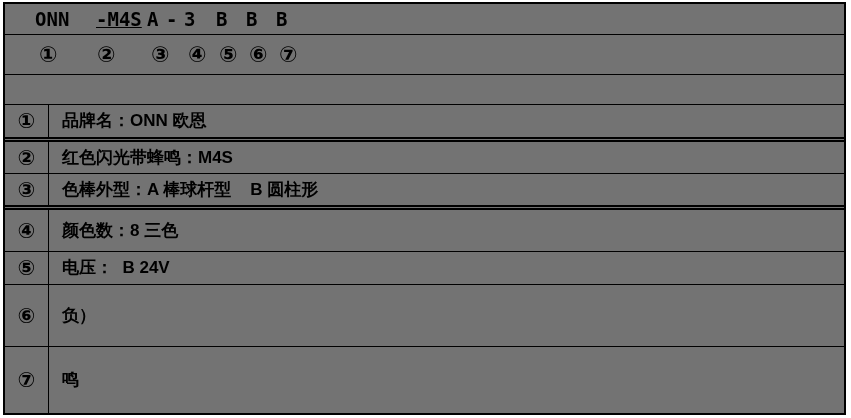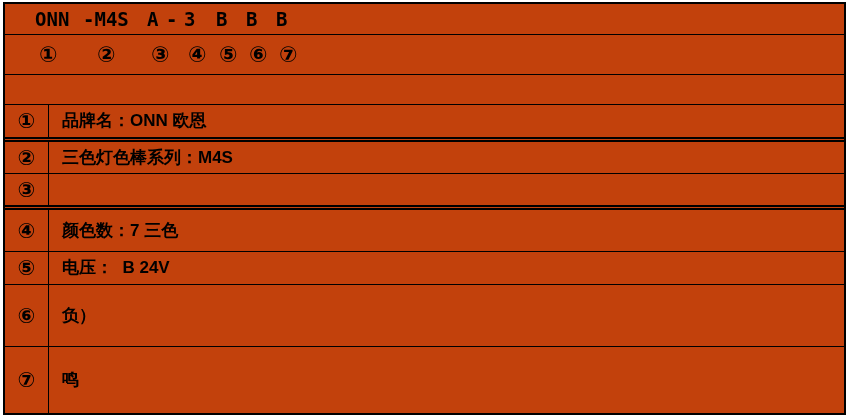--- a/index.html
+++ b/index.html
@@ -15,21 +15,21 @@
   .doc-table {
     position: absolute;
     left: 3px;
     top: 2px;
     width: 843px;
     height: 413px;
     box-sizing: border-box;
     border: 2px solid #000000;
     display: flex;
     flex-direction: column;
-    background: #c2410c;
+    background: #737373;
   }
   .row {
     position: relative;
     box-sizing: border-box;
     border-bottom: 1px solid #000000;
     flex: none;
   }
   .row.dbl { border-bottom: 5px double #000000; }
   .row:last-child { border-bottom: none; flex: 1; }
 
@@ -40,21 +40,21 @@
     font-weight: bold;
     font-size: 19px;
   }
   .code-row .tok {
     position: absolute;
     top: 50%;
     transform: translateY(-50%);
     white-space: pre;
   }
   .code-row .tok:nth-child(1){ left: 30px; }
-  .code-row .tok:nth-child(2){ left: 78px; }
+  .code-row .tok:nth-child(2){ left: 91px; text-decoration: underline; }
   .code-row .tok:nth-child(3){ left: 142px; }
   .code-row .tok:nth-child(4){ left: 161px; }
   .code-row .tok:nth-child(5){ left: 179px; }
   .code-row .tok:nth-child(6){ left: 211px; }
   .code-row .tok:nth-child(7){ left: 241px; }
   .code-row .tok:nth-child(8){ left: 271px; }
 
   
   .marker-row {
     height: 40px;
@@ -147,36 +147,39 @@
     <div class="desc-cell">
       <span class="line">品牌名：ONN 欧恩</span>
     </div>
   </div>
 
   <div class="row legend-row lr2">
     <div class="marker-cell">
       <span>②</span>
     </div>
     <div class="desc-cell">
-      <span class="line">三色灯色棒系列：M4S</span>
+      <span class="line">红色闪光带蜂鸣：M4S</span>
     </div>
   </div>
 
   <div class="row legend-row lr3 dbl">
     <div class="marker-cell">
       <span>③</span>
     </div>
+    <div class="desc-cell">
+      <span class="line">色棒外型：A 棒球杆型    B 圆柱形</span>
+    </div>
   </div>
 
   <div class="row legend-row lr4">
     <div class="marker-cell">
       <span>④</span>
     </div>
     <div class="desc-cell">
-      <span class="line">颜色数：7 三色</span>
+      <span class="line">颜色数：8 三色</span>
     </div>
   </div>
 
   <div class="row legend-row lr5">
     <div class="marker-cell">
       <span>⑤</span>
     </div>
     <div class="desc-cell">
       <span class="line">电压：  B 24V</span>
     </div>

